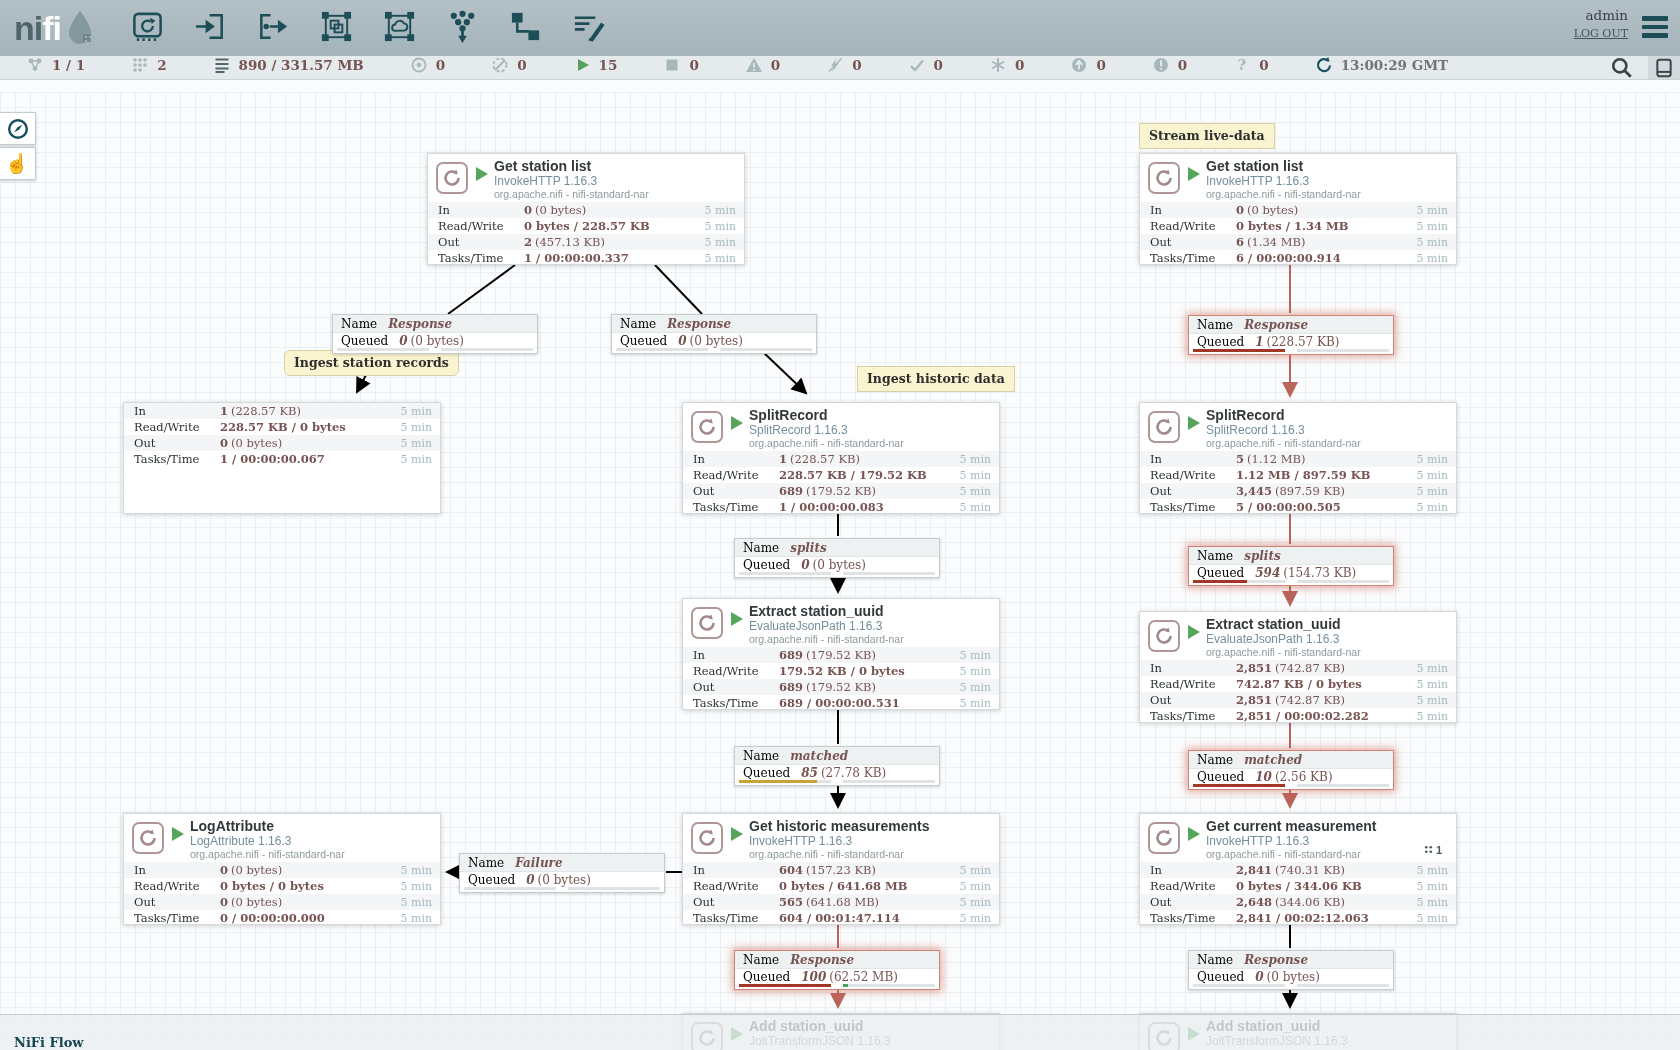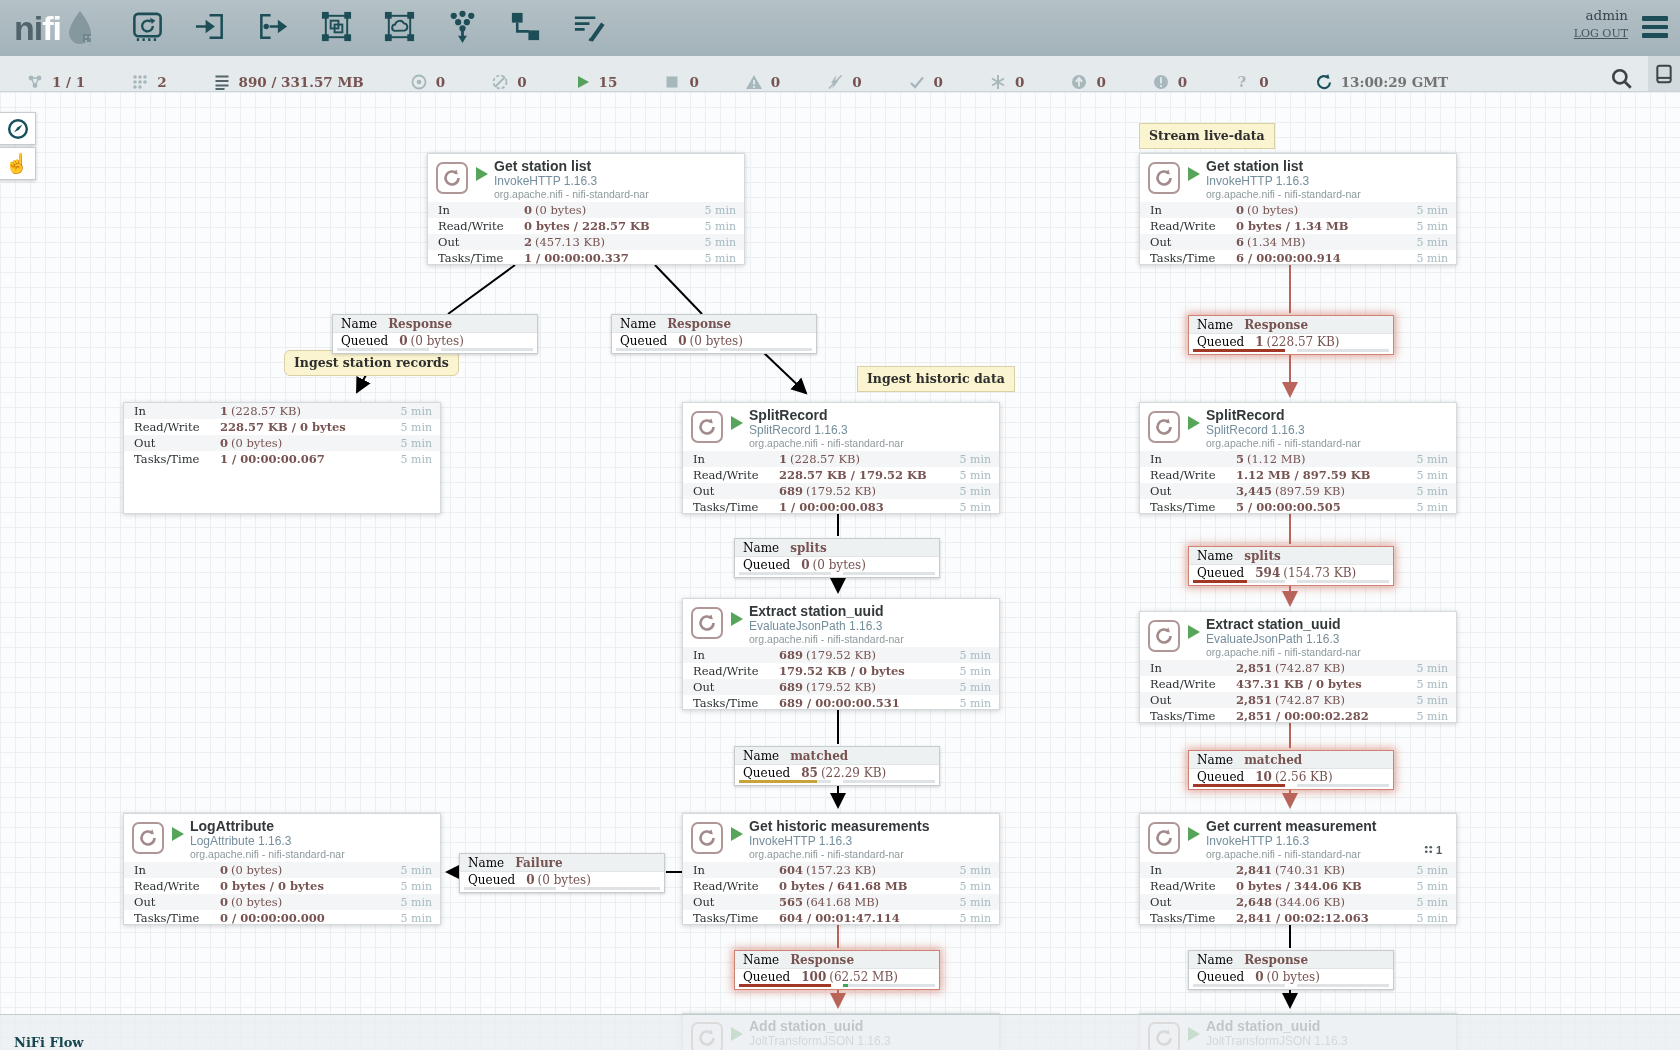--- a/index.html
+++ b/index.html
@@ -16,21 +16,21 @@
   #logo svg { margin-left:2px; }
   #toolbar { display:flex; align-items:center; margin-left:32px; gap:27px; }
   .tool { color:#1d4e57; width:36px; height:36px; display:flex; align-items:center; justify-content:center; cursor:grab; }
   #user-area { position:absolute; right:52px; top:7px; text-align:right; }
   #user-name { font-size:13.5px; color:#39434a; }
   #logout { font-size:11px; color:#46555c; text-decoration:underline; cursor:pointer; display:inline-block; margin-top:4px;}
   #hamburger { position:absolute; right:12px; top:16px; width:26px; cursor:pointer; }
   #hamburger div { height:4.5px; background:#1d4e57; margin-bottom:4px; border-radius:1px; }
 
   
-  #statusbar { position:relative; height:36px; background:#e5eaec; border-bottom:1px solid #ccd3d6; display:flex; align-items:flex-end; padding-left:26px; z-index:20; }
+  #statusbar { position:relative; height:24px; background:#e5eaec; border-bottom:1px solid #ccd3d6; display:flex; align-items:flex-start; padding-left:26px; z-index:20; }
   .sb-item { display:flex; align-items:center; margin-right:46px; }
   .sb-item .ic { width:18px; height:18px; margin-right:8px; color:#a7b8bd; display:flex; align-items:center; justify-content:center; }
   .sb-item .ic.dark { color:#53646b; }
   .sb-val { font-family:"DejaVu Serif",serif; font-weight:bold; font-size:13.5px; color:#775351; white-space:nowrap; }
   #sb-time { display:flex; align-items:center; }
   #sb-time .ic { width:18px; height:18px; margin-right:8px; color:#1a525e; }
   #sb-time .t { font-family:"DejaVu Serif",serif; font-weight:bold; font-size:13.5px; color:#737373; }
   #sb-search { margin-left:auto; color:#3c4447; width:24px; height:24px; cursor:pointer; margin-right:14px;}
   #sb-panel { width:32px; align-self:stretch; background:#d3dadd; display:flex; align-items:center; justify-content:center; color:#3c4447; cursor:pointer; }
 
@@ -56,21 +56,21 @@
   .stat-val b { font-weight:bold; }
   .stat-val span { margin-left:3px; font-weight:normal; }
   .stat-win { width:48px; text-align:right; padding-right:8px; color:#a5bac1; font-size:11px; }
   .threads-badge { position:absolute; right:14px; top:30px; font-size:11px; color:#4e5a5e; display:flex; align-items:center; gap:3px; }
 
   .conn { position:absolute; width:206px; height:40px; background:#fff; border:1px solid #c6ccce; box-shadow:0 1px 3px rgba(0,0,0,.18); z-index:3; cursor:pointer; font-family:"DejaVu Serif",serif; font-size:12px; }
   .conn.hot { border:1px solid #d08274; box-shadow:0 0 8px 2px rgba(206,93,76,.5); }
   .conn-r1 { height:18px; line-height:18px; background:#eef1f2; border-bottom:1px solid #e1e5e7; padding-left:8px; white-space:nowrap; }
   .conn-r2 { height:22px; line-height:17px; padding-left:8px; white-space:nowrap; }
   .conn .k { color:#000000; margin-right:11px; }
-  .conn .v { color:#775351; font-weight:bold; }
+  .conn .v { color:#775351; font-weight:bold;font-style:italic; }
   .conn .s { color:#775351; margin-left:3px; }
   .conn-bars { position:absolute; left:4px; right:4px; bottom:2px; height:3.5px; }
   .qbar { position:absolute; top:0; height:100%; width:47%; background:#dfe3e5; }
   .qbar.b1 { left:0; } .qbar.b2 { right:0; }
   .qfill { position:absolute; left:0; top:0; height:100%; }
 
   .sticky { position:absolute; height:26px; background:#fbf4d0; border:1px solid #d9d0a3; padding:4px 9px; font-family:"DejaVu Serif",serif; font-size:12.5px; font-weight:bold; color:#2e2e2e; white-space:nowrap; z-index:2; cursor:pointer; }
 
   #palette { position:absolute; left:0; top:20px; z-index:6; }
   .pal-btn { width:36px; height:33px; background:#fff; border:1px solid #c6cccf; border-left:none; box-shadow:0 1px 3px rgba(0,0,0,.2); display:flex; align-items:center; justify-content:center; color:#15505c; margin-bottom:2px; cursor:pointer; font-size:19px; }
@@ -594,21 +594,21 @@
             </div>
           </div>
           <div class="proc-stats">
             <div class="stat-row">
               <span class="stat-label">In</span>
               <span class="stat-val"><b>2,851</b><span>(742.87 KB)</span></span>
               <span class="stat-win">5 min</span>
             </div>
             <div class="stat-row">
               <span class="stat-label">Read/Write</span>
-              <span class="stat-val"><b>437.31 KB / 0 bytes</b><span></span></span>
+              <span class="stat-val"><b>742.87 KB / 0 bytes</b><span></span></span>
               <span class="stat-win">5 min</span>
             </div>
             <div class="stat-row">
               <span class="stat-label">Out</span>
               <span class="stat-val"><b>2,851</b><span>(742.87 KB)</span></span>
               <span class="stat-win">5 min</span>
             </div>
             <div class="stat-row">
               <span class="stat-label">Tasks/Time</span>
               <span class="stat-val"><b>2,851 / 00:00:02.282</b><span></span></span>
@@ -814,21 +814,21 @@
           <div class="conn-r2"><span class="k">Queued</span><span class="v">594</span><span class="s">(154.73 KB)</span></div>
           <div class="conn-bars">
             <span class="qbar b1">
               <span class="qfill" style="width:59%;background:#a23727"></span>
             </span>
             <span class="qbar b2"></span>
           </div>
         </div>
         <div class="conn" style="left: 734px; top: 654px;">
           <div class="conn-r1"><span class="k">Name</span><span class="v">matched</span></div>
-          <div class="conn-r2"><span class="k">Queued</span><span class="v">85</span><span class="s">(22.29 KB)</span></div>
+          <div class="conn-r2"><span class="k">Queued</span><span class="v">85</span><span class="s">(27.78 KB)</span></div>
           <div class="conn-bars">
             <span class="qbar b1">
               <span class="qfill" style="width:85%;background:#c7a338"></span>
             </span>
             <span class="qbar b2"></span>
           </div>
         </div>
         <div class="conn hot" style="left: 1188px; top: 658px;">
           <div class="conn-r1"><span class="k">Name</span><span class="v">matched</span></div>
           <div class="conn-r2"><span class="k">Queued</span><span class="v">10</span><span class="s">(2.56 KB)</span></div>

